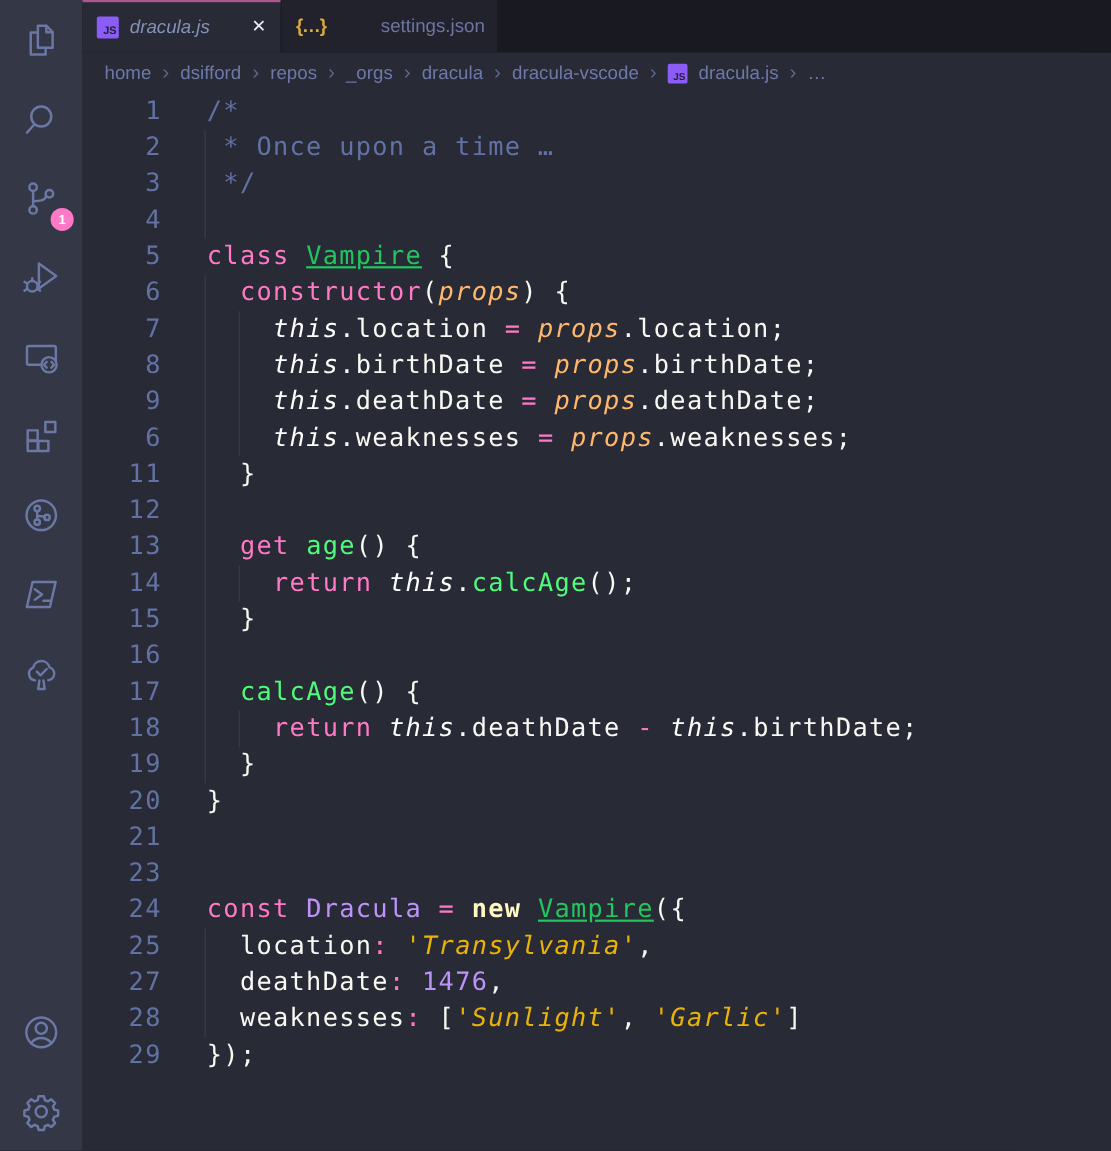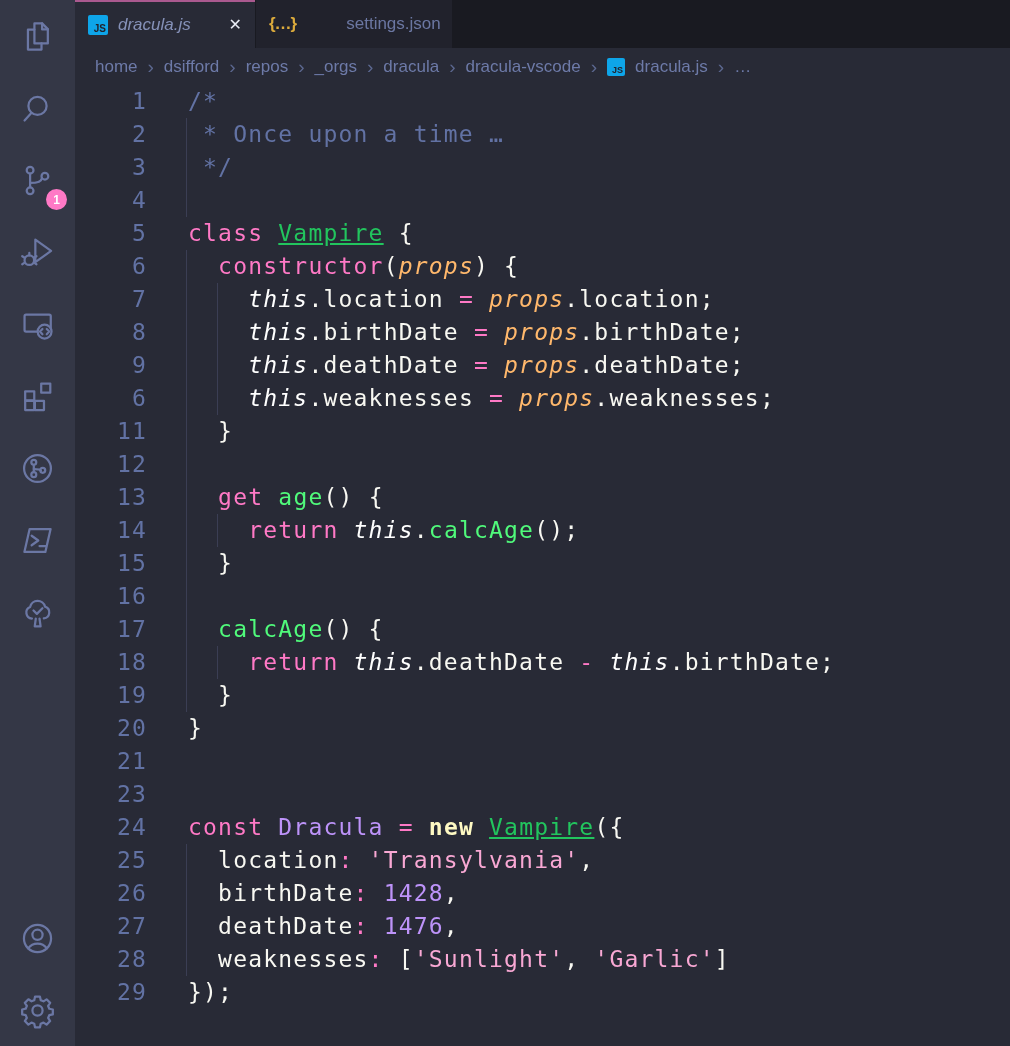--- a/index.html
+++ b/index.html
@@ -23,21 +23,21 @@
   .tabbar { position:absolute; left:75px; top:0; width:935px; height:48px;
             background:#191a21; display:flex; }
   .tab { height:48px; display:flex; align-items:center; gap:10px; padding:0 13px;
          cursor:pointer; }
   .tab.active { width:180px; background:#282a36; border-top:2.5px solid #aa598f; }
   .tab.inactive { width:196px; background:#21222c; margin-left:1px; }
   .tab-label { font-size:17px; white-space:nowrap; }
   .tab.active .tab-label { color:#8591b8; font-style:italic; }
   .tab.inactive .tab-label { color:#6b77a2;margin-left:40px; }
   .close-btn { margin-left:auto; color:#e8ebf4; font-size:16px; line-height:1; cursor:pointer; }
-  .jsicon { width:20px; height:20px; min-width:20px; background:#0ea5e9; border-radius:2px;
+  .jsicon { width:20px; height:20px; min-width:20px; background:#8b5cf6; border-radius:2px;
             color:#21222c; font-weight:bold; font-size:10px; display:flex;
             align-items:flex-end; justify-content:flex-end; padding:0 2px 1px 0; }
   .jsonicon { color:#dcab3c; font-weight:bold; font-size:17px; letter-spacing:-1px; }
 
   
   .breadcrumb { position:absolute; left:75px; top:48px; width:904px; height:37px;
                 background:#282a36; display:flex; align-items:center; gap:10px;
                 padding-left:20px; font-size:17px; color:#6d7aa8; }
   .bc-item { cursor:pointer; white-space:nowrap; }
   .bc-sep { color:#5c6890; font-size:19px; }
@@ -55,21 +55,21 @@
   .g0 { left:111px; } .g1 { left:142px; }
 
   .tk-fg  { color:#f8f8f2; }
   .tk-pk  { color:#ff79c6; }
   .tk-pkb { color:#fef9c3; font-weight:bold; }
   .tk-cy  { color:#22c55e;text-decoration:underline; }
   .tk-gr  { color:#50fa7b; }
   .tk-or  { color:#ffb86c; font-style:italic; }
   .tk-pu  { color:#bd93f9; }
   .tk-pui { color:#ffffff; font-style:italic; }
-  .tk-ye  { color:#f9a8d4; }
+  .tk-ye  { color:#eab308;font-style:italic; }
   .tk-cm  { color:#6272a4; }
 </style>
 </head>
 <body>
 
 <div class="app">
 
   <aside class="activitybar">
     <div class="ab-item">
       <svg viewBox="0 0 24 24">
@@ -302,25 +302,20 @@
       <div class="line">
         <span class="lnum">24</span>
         <span class="code"><span class="tk-pk">const</span><span class="tk-fg"> </span><span class="tk-pu">Dracula</span><span class="tk-fg"> </span><span class="tk-pk">=</span><span class="tk-fg"> </span><span class="tk-pkb">new</span><span class="tk-fg"> </span><span class="tk-cy">Vampire</span><span class="tk-fg">({</span></span>
       </div>
       <div class="line">
         <span class="lnum">25</span>
         <span class="guide g0"></span>
         <span class="code"><span class="tk-fg">  location</span><span class="tk-pk">:</span><span class="tk-fg"> </span><span class="tk-ye">'Transylvania'</span><span class="tk-fg">,</span></span>
       </div>
       <div class="line">
-        <span class="lnum">26</span>
-        <span class="guide g0"></span>
-        <span class="code"><span class="tk-fg">  birthDate</span><span class="tk-pk">:</span><span class="tk-fg"> </span><span class="tk-pu">1428</span><span class="tk-fg">,</span></span>
-      </div>
-      <div class="line">
         <span class="lnum">27</span>
         <span class="guide g0"></span>
         <span class="code"><span class="tk-fg">  deathDate</span><span class="tk-pk">:</span><span class="tk-fg"> </span><span class="tk-pu">1476</span><span class="tk-fg">,</span></span>
       </div>
       <div class="line">
         <span class="lnum">28</span>
         <span class="guide g0"></span>
         <span class="code"><span class="tk-fg">  weaknesses</span><span class="tk-pk">:</span><span class="tk-fg"> </span><span class="tk-fg">[</span><span class="tk-ye">'Sunlight'</span><span class="tk-fg">, </span><span class="tk-ye">'Garlic'</span><span class="tk-fg">]</span></span>
       </div>
       <div class="line">

